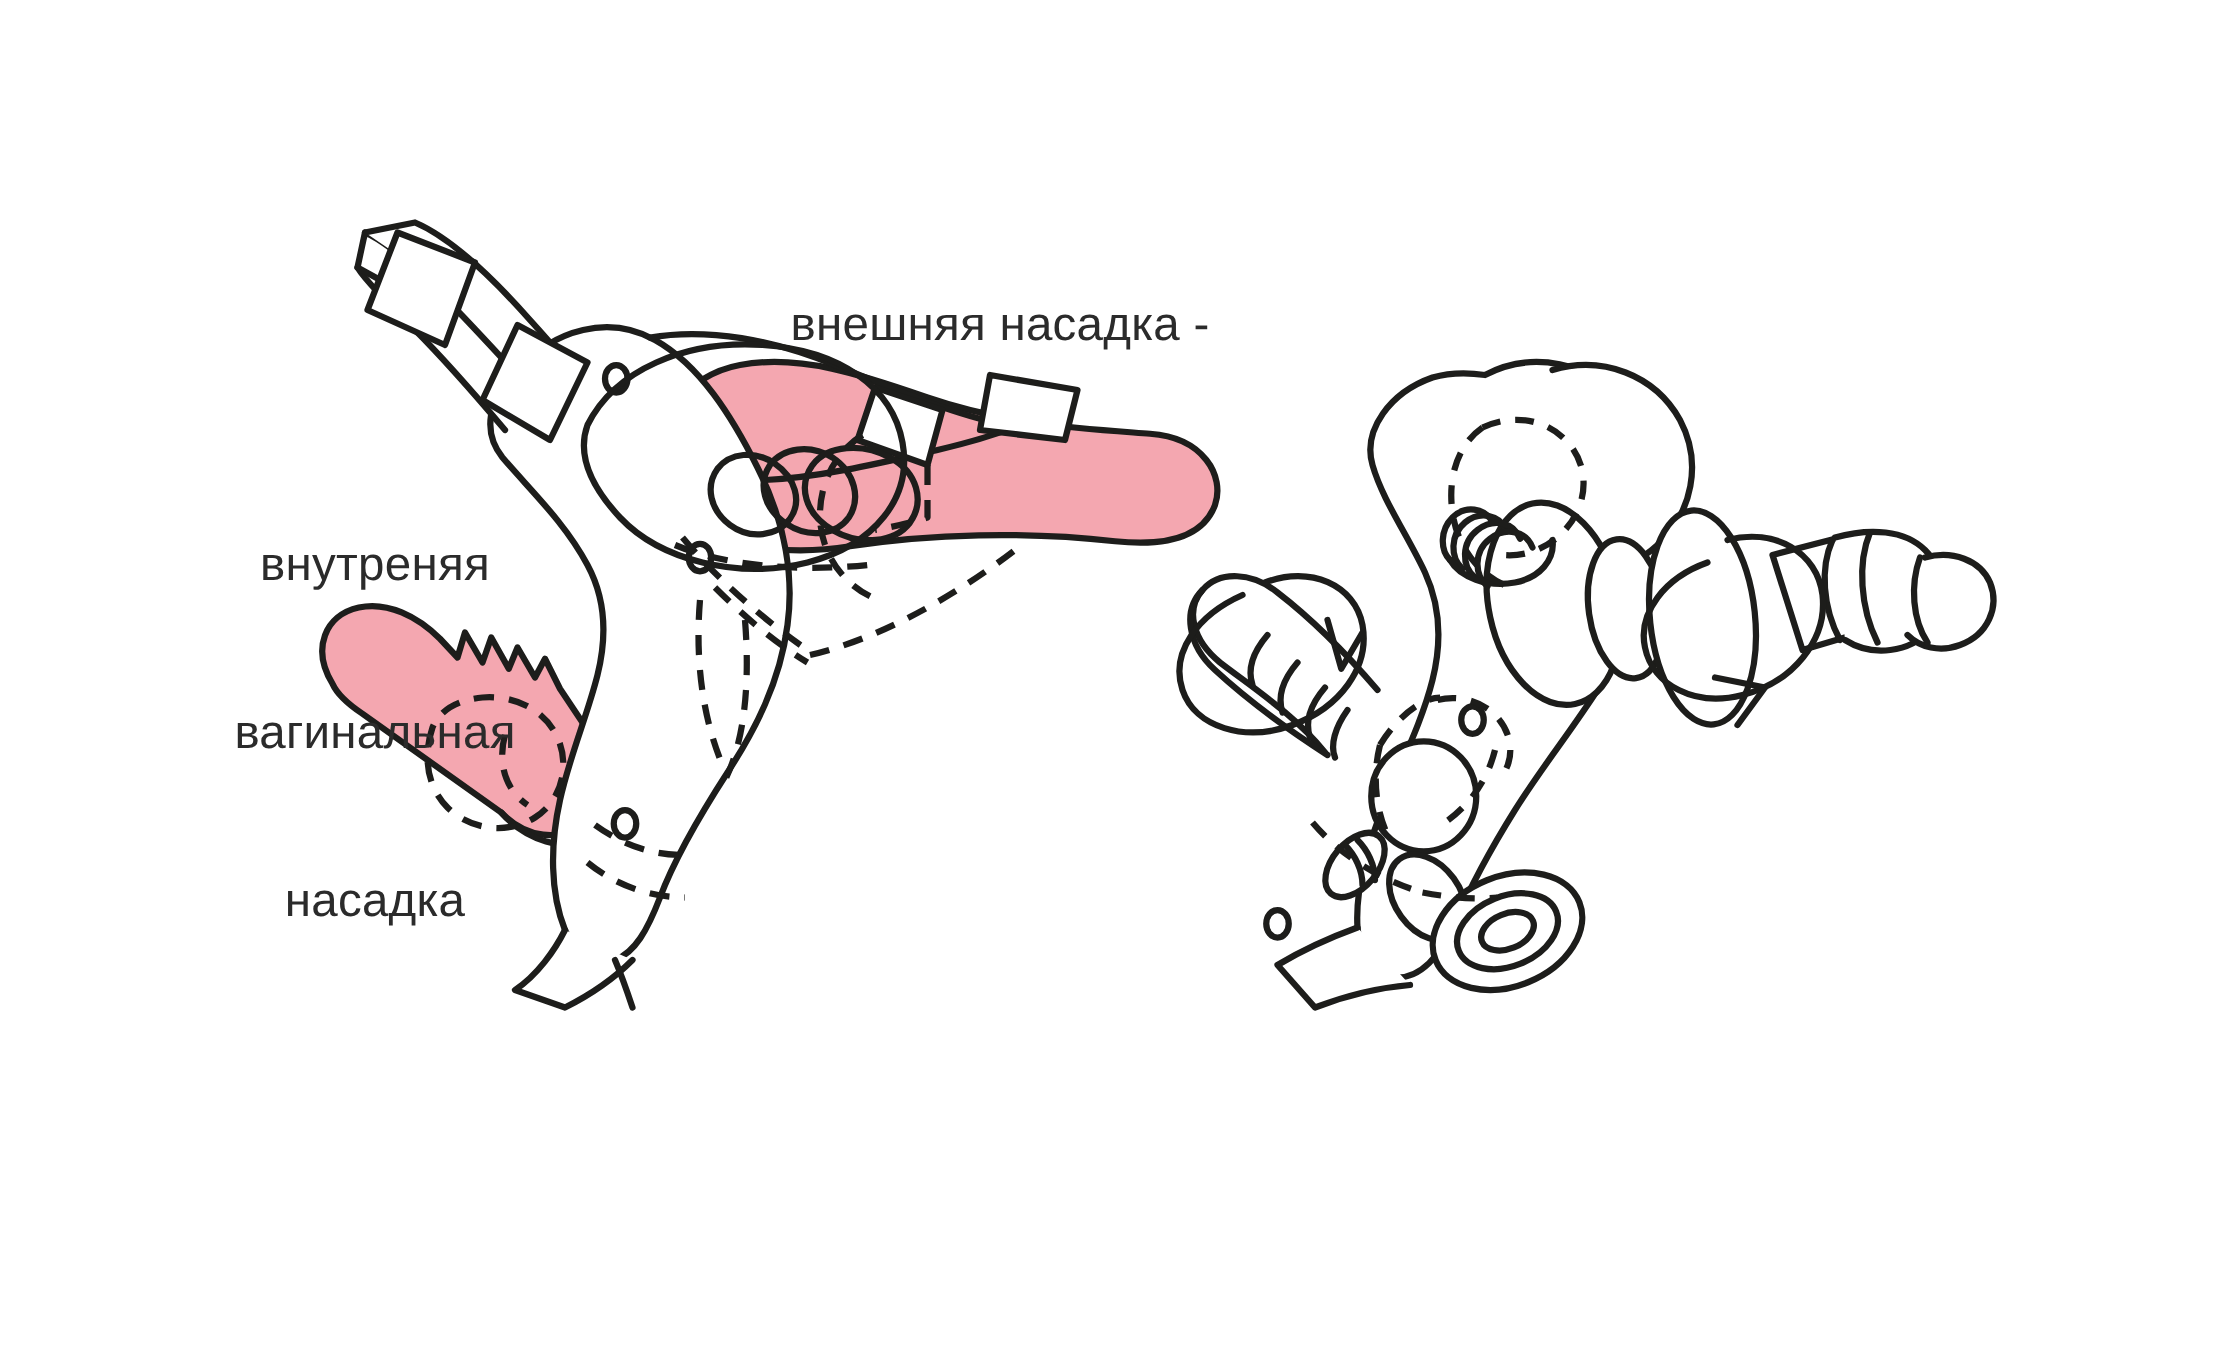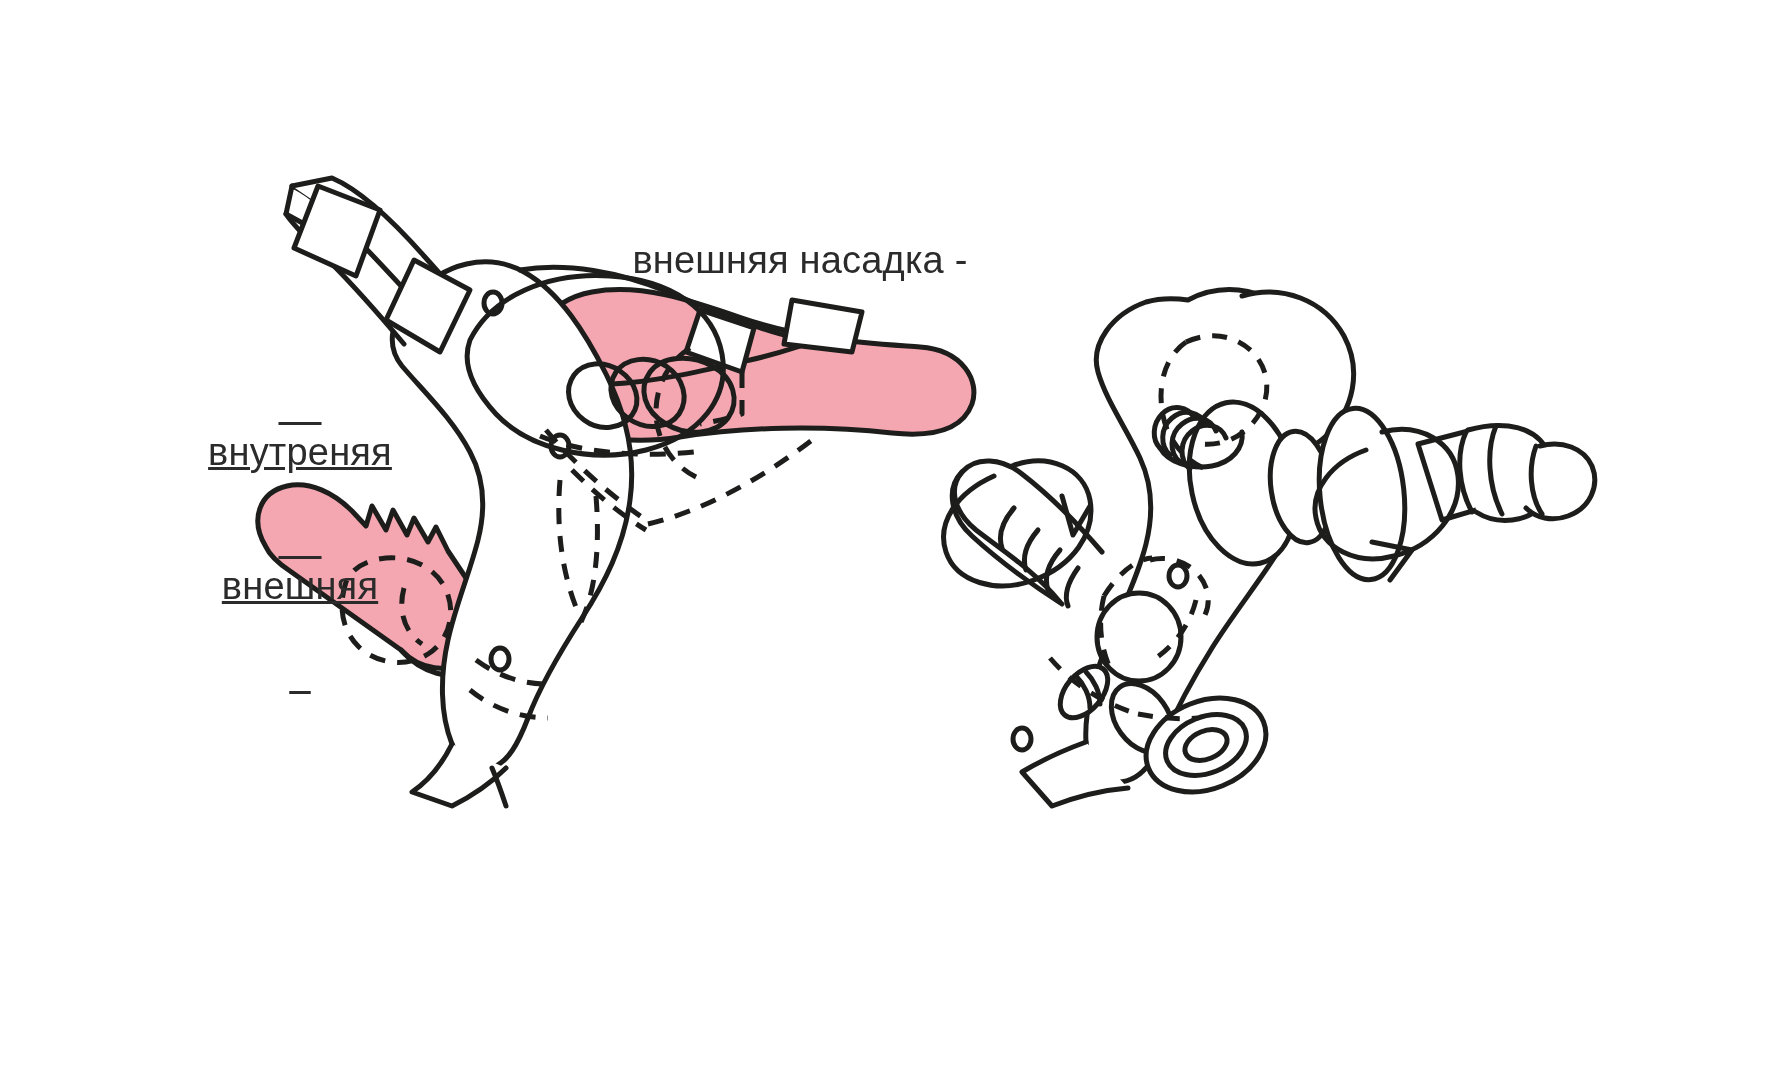--- a/index.html
+++ b/index.html
@@ -41,21 +41,20 @@
     width: 560px;
     text-align: center;
     font-size: 38px;
   }
   #label-internal {
     left: 120px;
     top: 340px;
     width: 360px;
     text-align: center;
     font-size: 38px;
-    text-decoration: underline;
   }
   .label-line { display: block; }
 </style>
 </head>
 <body>
 
 <div id="canvas">
 
   <svg id="artboard" viewBox="0 0 1773 1080" xmlns="http://www.w3.org/2000/svg">
 
@@ -271,16 +270,17 @@
     </g>
 
   </svg>
 
   <div class="label" id="label-external">
     <span class="label-line">внешняя насадка -</span>
   </div>
 
   <div class="label" id="label-internal">
     <span class="label-line">внутреняя</span>
-    <span class="label-line">внешняя</span>
+    <span class="label-line">вагинальная</span>
+    <span class="label-line">насадка</span>
   </div>
 
 </div>
 
 </body></html>

